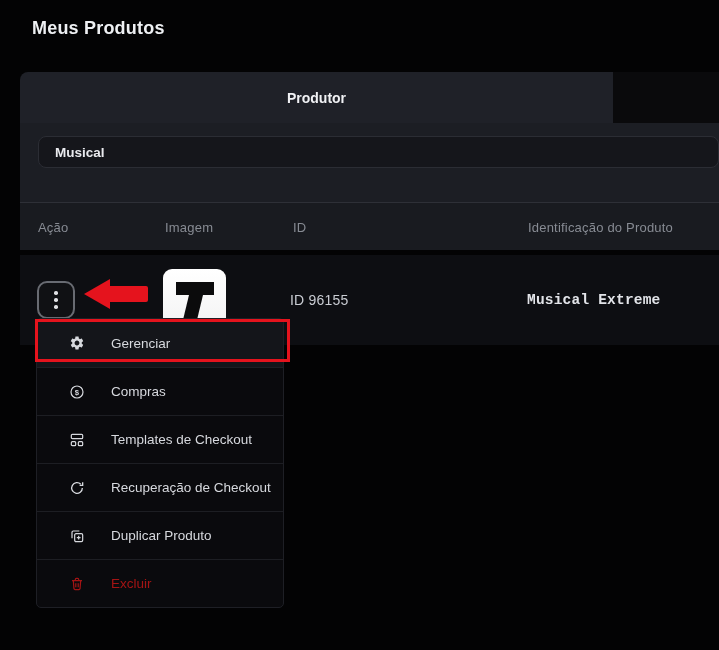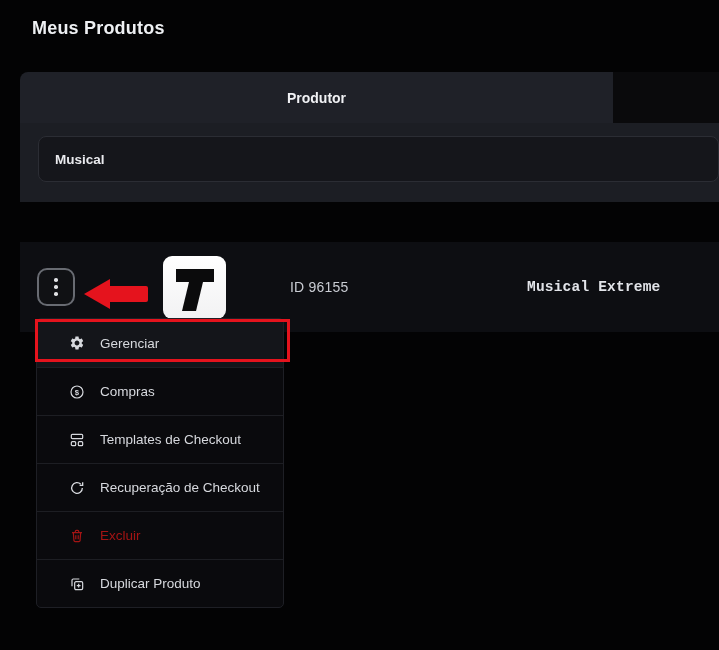--- a/index.html
+++ b/index.html
@@ -31,36 +31,36 @@
     color:#f0f1f4;font-size:14px;font-weight:700;cursor:pointer;
   }
   .tab-dark{
     position:absolute;left:593px;top:0;width:106px;height:51px;
     background:var(--tab-dark-bg);cursor:pointer;
   }
   .filter-section{
     position:absolute;left:0;top:51px;width:699px;height:79px;background:var(--filter-bg);
   }
   .search-input{
-    position:absolute;left:18px;top:13px;width:681px;height:46px;
+    position:absolute;left:18px;top:13px;width:681px;height:32px;
     background:var(--input-bg);border:1px solid var(--input-border);border-radius:8px;
     color:#e9eaee;font-size:13.5px;font-weight:700;padding:0 16px;outline:none;
     font-family:"Liberation Sans","DejaVu Sans",sans-serif;
   }
   .table-header{
     position:absolute;left:0;top:130px;width:699px;height:48px;
     background:var(--header-bg);border-top:1px solid #2e3037;
   }
   .th{
     position:absolute;top:0;height:48px;display:flex;align-items:center;
     color:var(--header-text);font-size:13px;font-weight:500;letter-spacing:.2px;
   }
   .th-acao{left:18px;} .th-imagem{left:145px;} .th-id{left:273px;} .th-ident{left:508px;}
   .table-row{
-    position:absolute;left:0;top:170px;width:699px;height:90px;background:var(--row-bg);
+    position:absolute;left:0;top:183px;width:699px;height:90px;background:var(--row-bg);
   }
   .kebab-button{
     position:absolute;left:17px;top:26px;width:38px;height:38px;
     background:#101114;border:2.5px solid var(--kebab-border);border-radius:10px;
     display:flex;flex-direction:column;align-items:center;justify-content:center;gap:3.5px;
     cursor:pointer;
   }
   .kebab-dot{width:3.5px;height:3.5px;border-radius:50%;background:#e0e1e4;}
   .product-image{
     position:absolute;left:143px;top:14px;width:63px;height:63px;
@@ -74,21 +74,21 @@
   .cell-name{
     position:absolute;left:507px;top:0;height:90px;display:flex;align-items:center;
     color:#e2e4e9;font-size:14.5px;font-weight:800;letter-spacing:.2px;font-family:Liberation Mono, monospace;
   }
   .context-menu{
     position:absolute;left:36px;top:318px;width:248px;
     background:var(--menu-bg);border:1px solid var(--menu-border);border-radius:5px;
     z-index:5;overflow:hidden;
   }
   .menu-item{
-    height:48px;display:flex;align-items:center;gap:15px;padding-left:31px;
+    height:48px;display:flex;align-items:center;gap:26px;padding-left:31px;
     color:var(--menu-text);font-size:13.5px;font-weight:500;cursor:pointer;
     border-top:1px solid var(--menu-divider);
   }
   .menu-item:first-child{border-top:none;background:#14151a;}
   .menu-item .mi-icon{width:17px;height:17px;flex:0 0 17px;display:flex;align-items:center;justify-content:center;color:var(--menu-text);}
   .menu-item.danger{color:var(--danger);}
   .menu-item.danger .mi-icon{color:var(--danger);}
   .annotation-box{
     position:absolute;left:35px;top:319px;width:255px;height:43px;
     border:3px solid var(--annotation);z-index:9;pointer-events:none;
@@ -116,20 +116,26 @@
     <div class="tab-selected">
       <span>Produtor</span>
     </div>
     <div class="tab-dark"></div>
   </div>
 
   <div class="filter-section">
     <input class="search-input" type="text" value="Musical" style="">
   </div>
 
+  <div class="table-header">
+    <div class="th th-acao">Ação</div>
+    <div class="th th-imagem">Imagem</div>
+    <div class="th th-id">ID</div>
+    <div class="th th-ident">Identificação do Produto</div>
+  </div>
 
   <div class="table-row">
     <div class="kebab-button">
       <span class="kebab-dot"></span>
       <span class="kebab-dot"></span>
       <span class="kebab-dot"></span>
     </div>
     <div class="product-image">
       <svg width="63" height="63" viewBox="0 0 63 63">
         <polygon points="13,13 51,13 51,26 13,26" fill="#0b0b0c"></polygon>
@@ -177,43 +183,43 @@
   <div class="menu-item">
     <span class="mi-icon">
       <svg viewBox="0 0 24 24" width="16" height="16" fill="none" stroke="currentColor" stroke-width="2">
           <path d="M20 12a8 8 0 1 1-2.34-5.66"></path>
           <path d="M20.5 3.5v4.6h-4.6"></path>
         </svg>
     </span>
     <span>Recuperação de Checkout</span>
   </div>
 
+  <div class="menu-item">
+    <span class="mi-icon">
+      <svg viewBox="0 0 24 24" width="16" height="16" fill="none" stroke="currentColor" stroke-width="1.8">
+          <path d="M15.5 4.5h-9a2 2 0 0 0-2 2v9"></path>
+          <rect x="8.5" y="8.5" width="12" height="12" rx="2"></rect>
+          <path d="M14.5 11.7v5.6M11.7 14.5h5.6"></path>
+        </svg>
+    </span>
+    <span>Duplicar Produto</span>
+  </div>
+
   <div class="menu-item danger">
     <span class="mi-icon">
       <svg viewBox="0 0 24 24" width="16" height="16" fill="none" stroke="currentColor" stroke-width="1.8">
           <path d="M4.5 7h15"></path>
           <path d="M9.5 7V5a1.5 1.5 0 0 1 1.5-1.5h2A1.5 1.5 0 0 1 14.5 5v2"></path>
           <path d="M6.5 7l.9 12.1a1.8 1.8 0 0 0 1.8 1.4h5.6a1.8 1.8 0 0 0 1.8-1.4L17.5 7"></path>
           <path d="M10.2 11v6M13.8 11v6"></path>
         </svg>
     </span>
     <span>Excluir</span>
   </div>
 
-  <div class="menu-item">
-    <span class="mi-icon">
-      <svg viewBox="0 0 24 24" width="16" height="16" fill="none" stroke="currentColor" stroke-width="1.8">
-          <path d="M15.5 4.5h-9a2 2 0 0 0-2 2v9"></path>
-          <rect x="8.5" y="8.5" width="12" height="12" rx="2"></rect>
-          <path d="M14.5 11.7v5.6M11.7 14.5h5.6"></path>
-        </svg>
-    </span>
-    <span>Duplicar Produto</span>
-  </div>
-
 </div>
 
 <div class="annotation-box"></div>
 
 <div class="annotation-arrow">
   <div class="arrow-head"></div>
   <div class="arrow-tail"></div>
 </div>
 
 </body></html>

